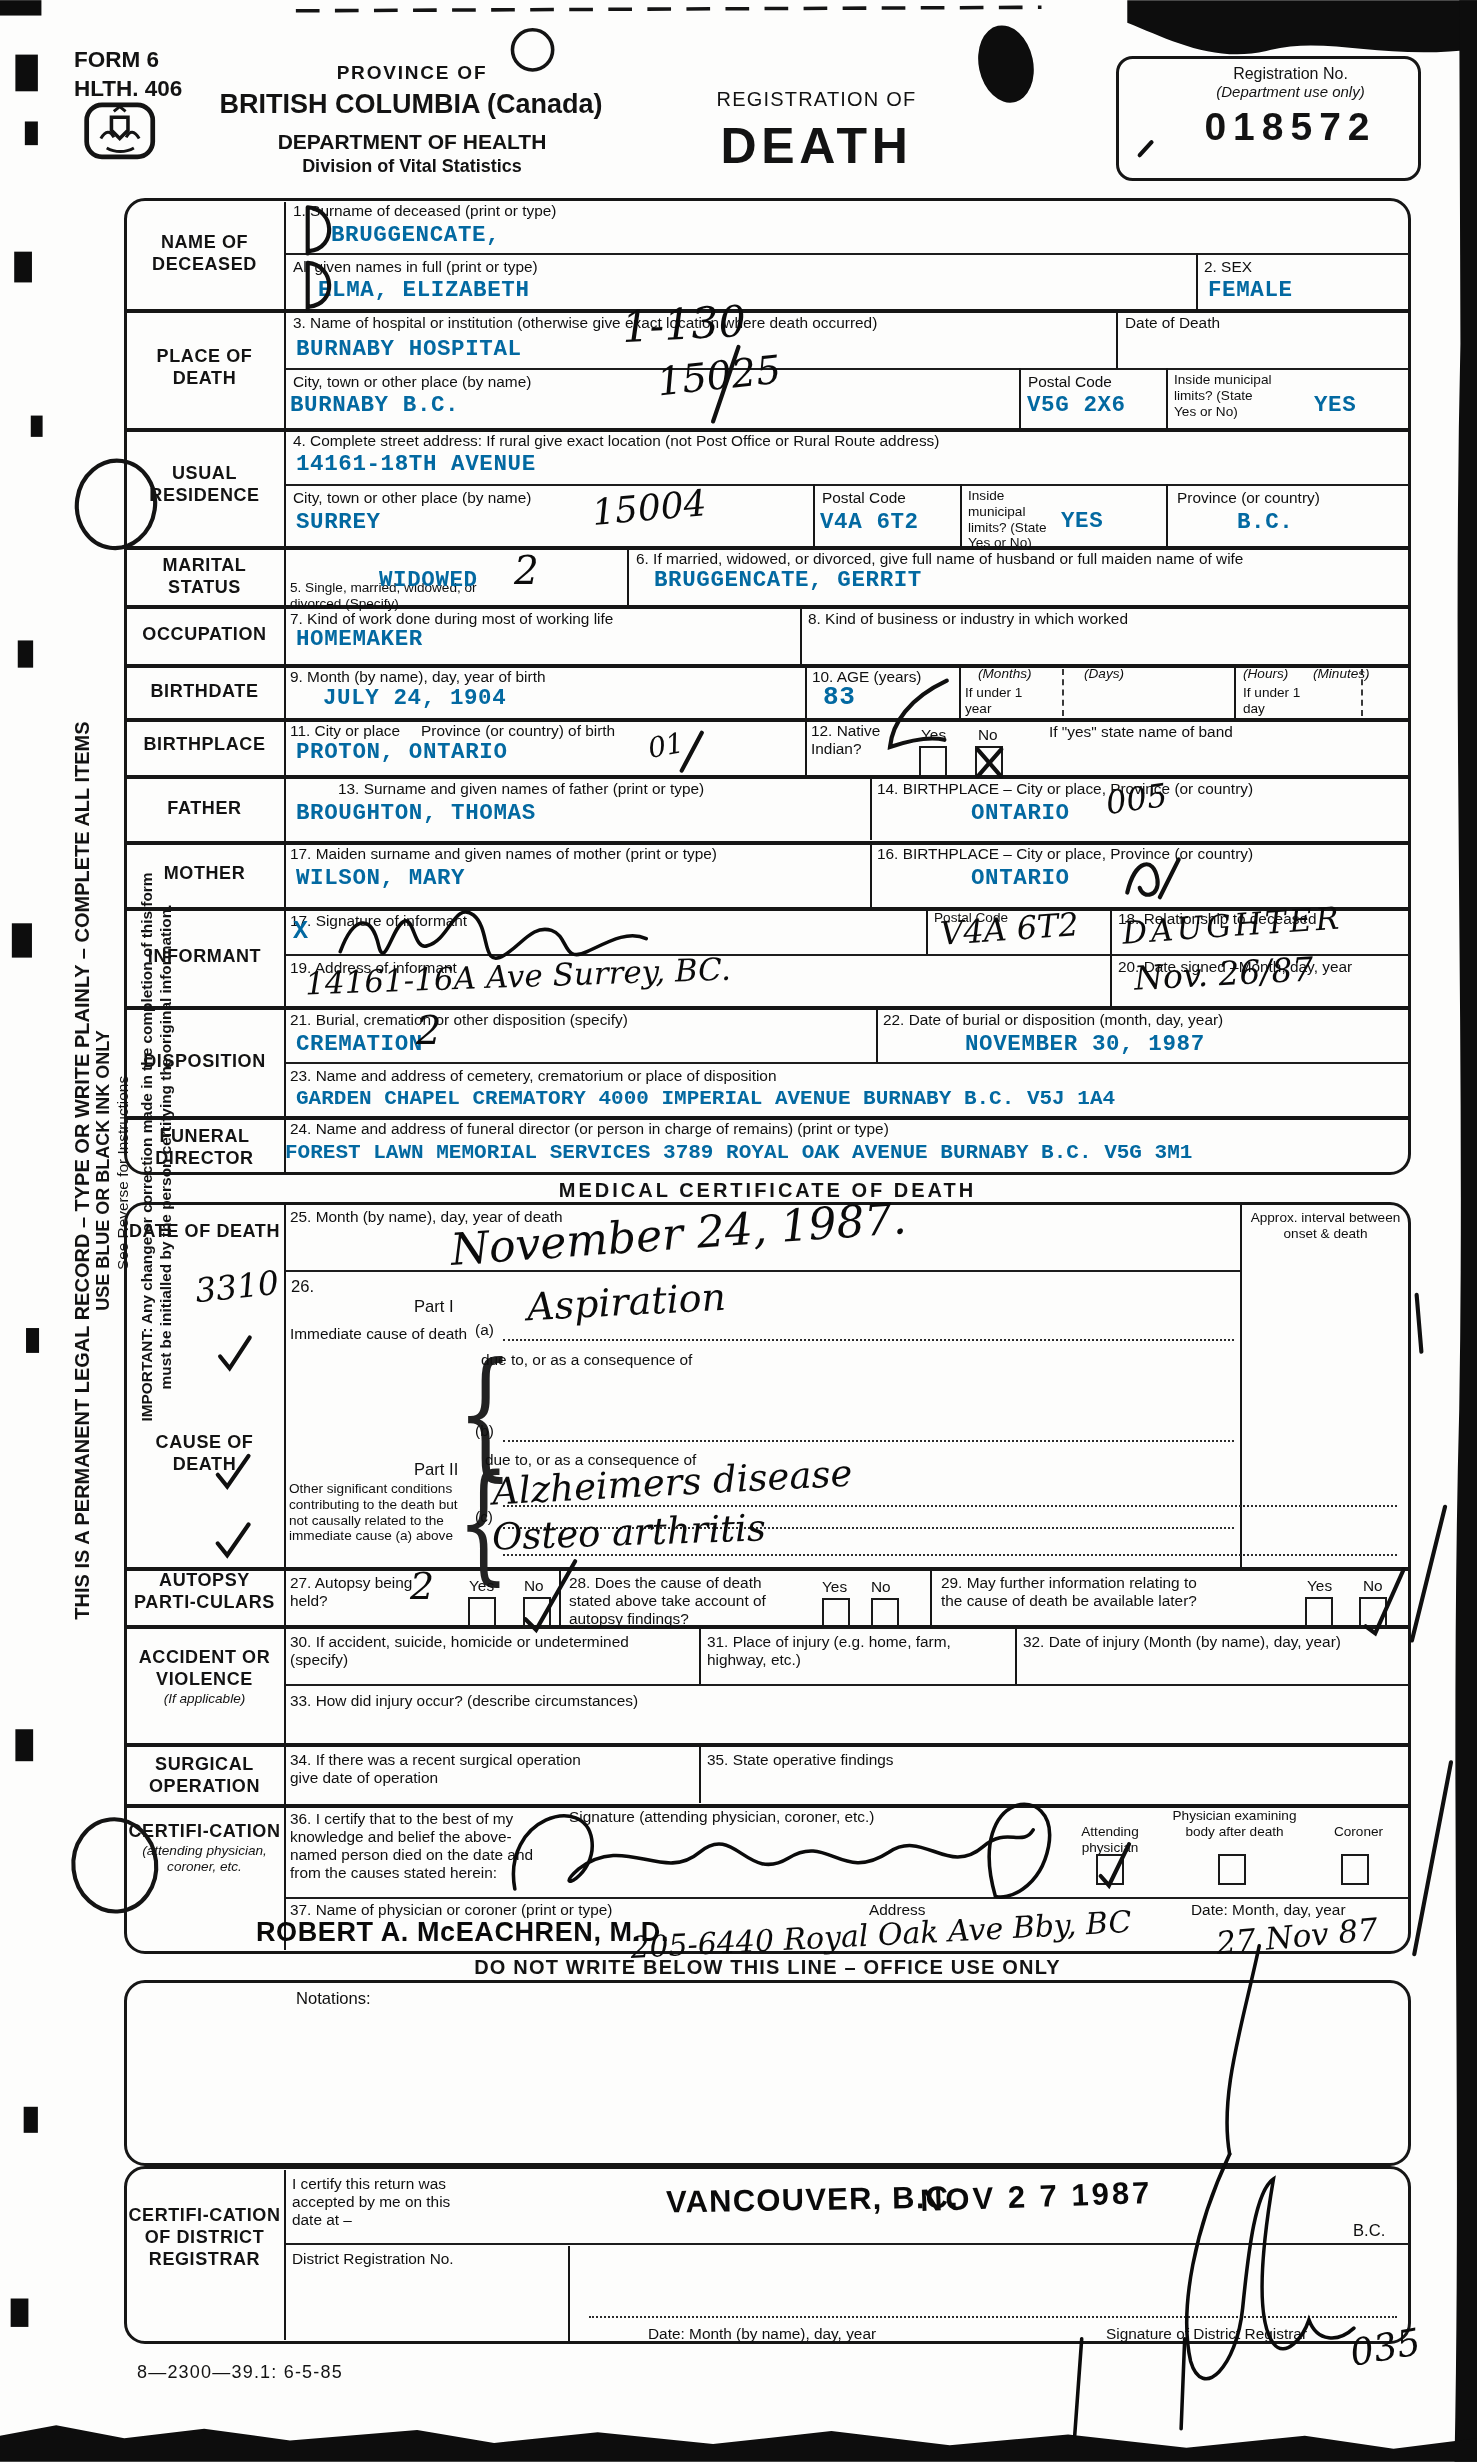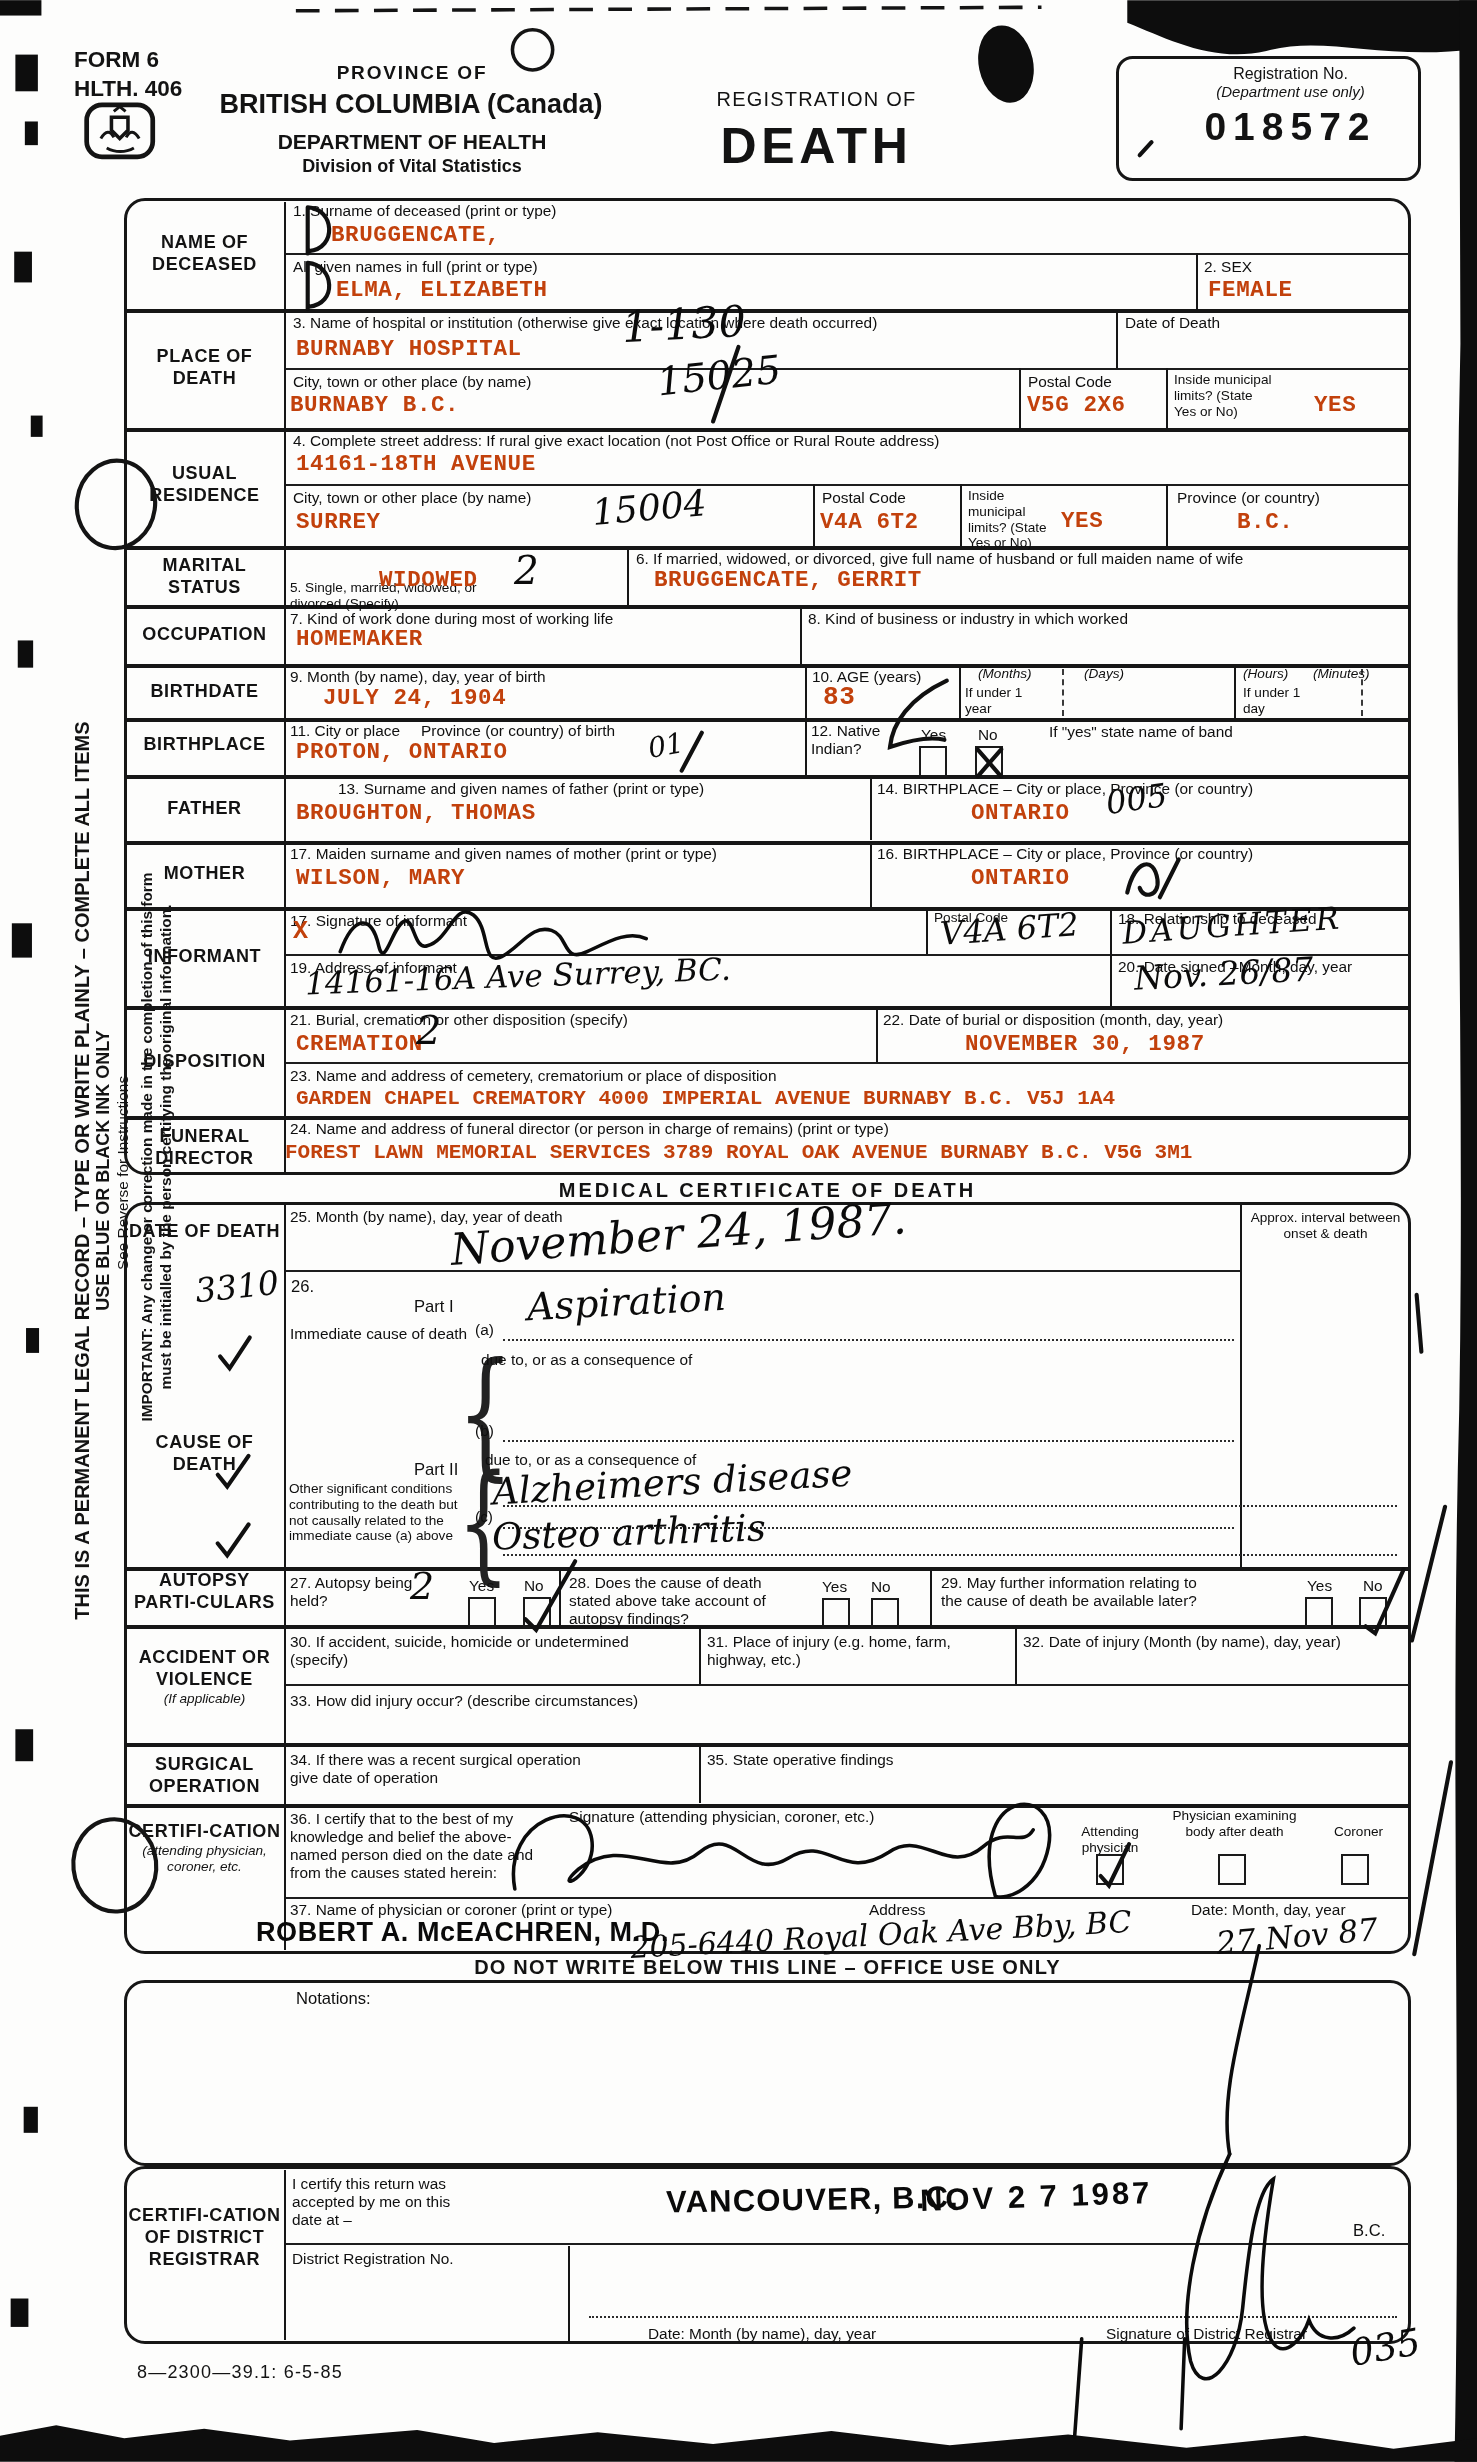--- a/index.html
+++ b/index.html
@@ -4,21 +4,21 @@
 <style>
   html,body{margin:0;padding:0;background:#dcdcd8;}
   #page{position:relative;width:1477px;height:2462px;background:#fdfdfc;overflow:hidden;
         font-family:"Liberation Sans",sans-serif;color:#131313;}
   .abs{position:absolute;}
   .lbl{position:absolute;font-size:15.4px;line-height:1.16;color:#0f0f0f;z-index:2;}
   .sm{font-size:13.6px;}
   .ital{font-style:italic;}
   .ctr{text-align:center;}
   .typed{position:absolute;font-family:"Liberation Mono","DejaVu Sans Mono",monospace;font-weight:700;
-         font-size:22.5px;letter-spacing:0.6px;white-space:nowrap;color:#c2410c;z-index:2;}
+         font-size:22.5px;letter-spacing:0.6px;white-space:nowrap;color:#0369a1;z-index:2;}
   .typed.long{font-size:21px;letter-spacing:0;}
   .hw{position:absolute;font-family:"DejaVu Serif",serif;font-style:italic;white-space:nowrap;color:#0b0b0b;z-index:3;}
   .sec{position:absolute;left:128px;width:153px;text-align:center;font-weight:700;font-size:18px;
        line-height:1.22;letter-spacing:0.6px;z-index:2;}
   .sec .sub{display:block;font-weight:400;font-style:italic;font-size:13.6px;letter-spacing:0;line-height:1.15;}
   .block{position:absolute;left:124px;width:1287px;border:3.6px solid #161616;border-radius:21px;
          box-sizing:border-box;z-index:1;}
   .hline{position:absolute;left:126px;width:1284px;height:3.6px;background:#161616;z-index:1;}
   .hline.inner{left:286px;width:1123px;height:2.4px;background:#1d1d1d;}
   .hline.short{left:286px;width:954px;height:2.4px;background:#1d1d1d;}
@@ -116,21 +116,21 @@
   <div class="sec" style="top:734px;">BIRTHPLACE</div>
   <div class="sec" style="top:798px;">FATHER</div>
   <div class="sec" style="top:863px;">MOTHER</div>
   <div class="sec" style="top:946px;">INFORMANT</div>
   <div class="sec" style="top:1051px;">DISPOSITION</div>
   <div class="sec" style="top:1126px;">FUNERAL DIRECTOR</div>
 
   <div class="lbl" style="left:293px;top:202px;">1. Surname of deceased (print or type)</div>
   <div class="typed" style="left:331px;top:222px;">BRUGGENCATE,</div>
   <div class="lbl" style="left:293px;top:258px;">All given names in full (print or type)</div>
-  <div class="typed" style="left:336px;top:277px;">ELMA, ELIZABETH</div>
+  <div class="typed" style="left:318px;top:277px;">ELMA, ELIZABETH</div>
   <div class="lbl" style="left:1204px;top:258px;">2. SEX</div>
   <div class="typed" style="left:1208px;top:277px;">FEMALE</div>
 
   <div class="lbl" style="left:293px;top:314px;width:811px;">3. Name of hospital or institution (otherwise give exact location where death occurred)</div>
   <div class="lbl" style="left:1125px;top:314px;">Date of Death</div>
   <div class="typed" style="left:296px;top:336px;">BURNABY HOSPITAL</div>
   <div class="hw" style="left:622px;top:299px;font-size:43px;transform:rotate(-3deg);">1-130</div>
   <div class="lbl" style="left:293px;top:373px;">City, town or other place (by name)</div>
   <div class="typed" style="left:290px;top:392px;">BURNABY B.C.</div>
   <div class="hw" style="left:657px;top:353px;font-size:39px;transform:rotate(-6deg);">15025</div>

